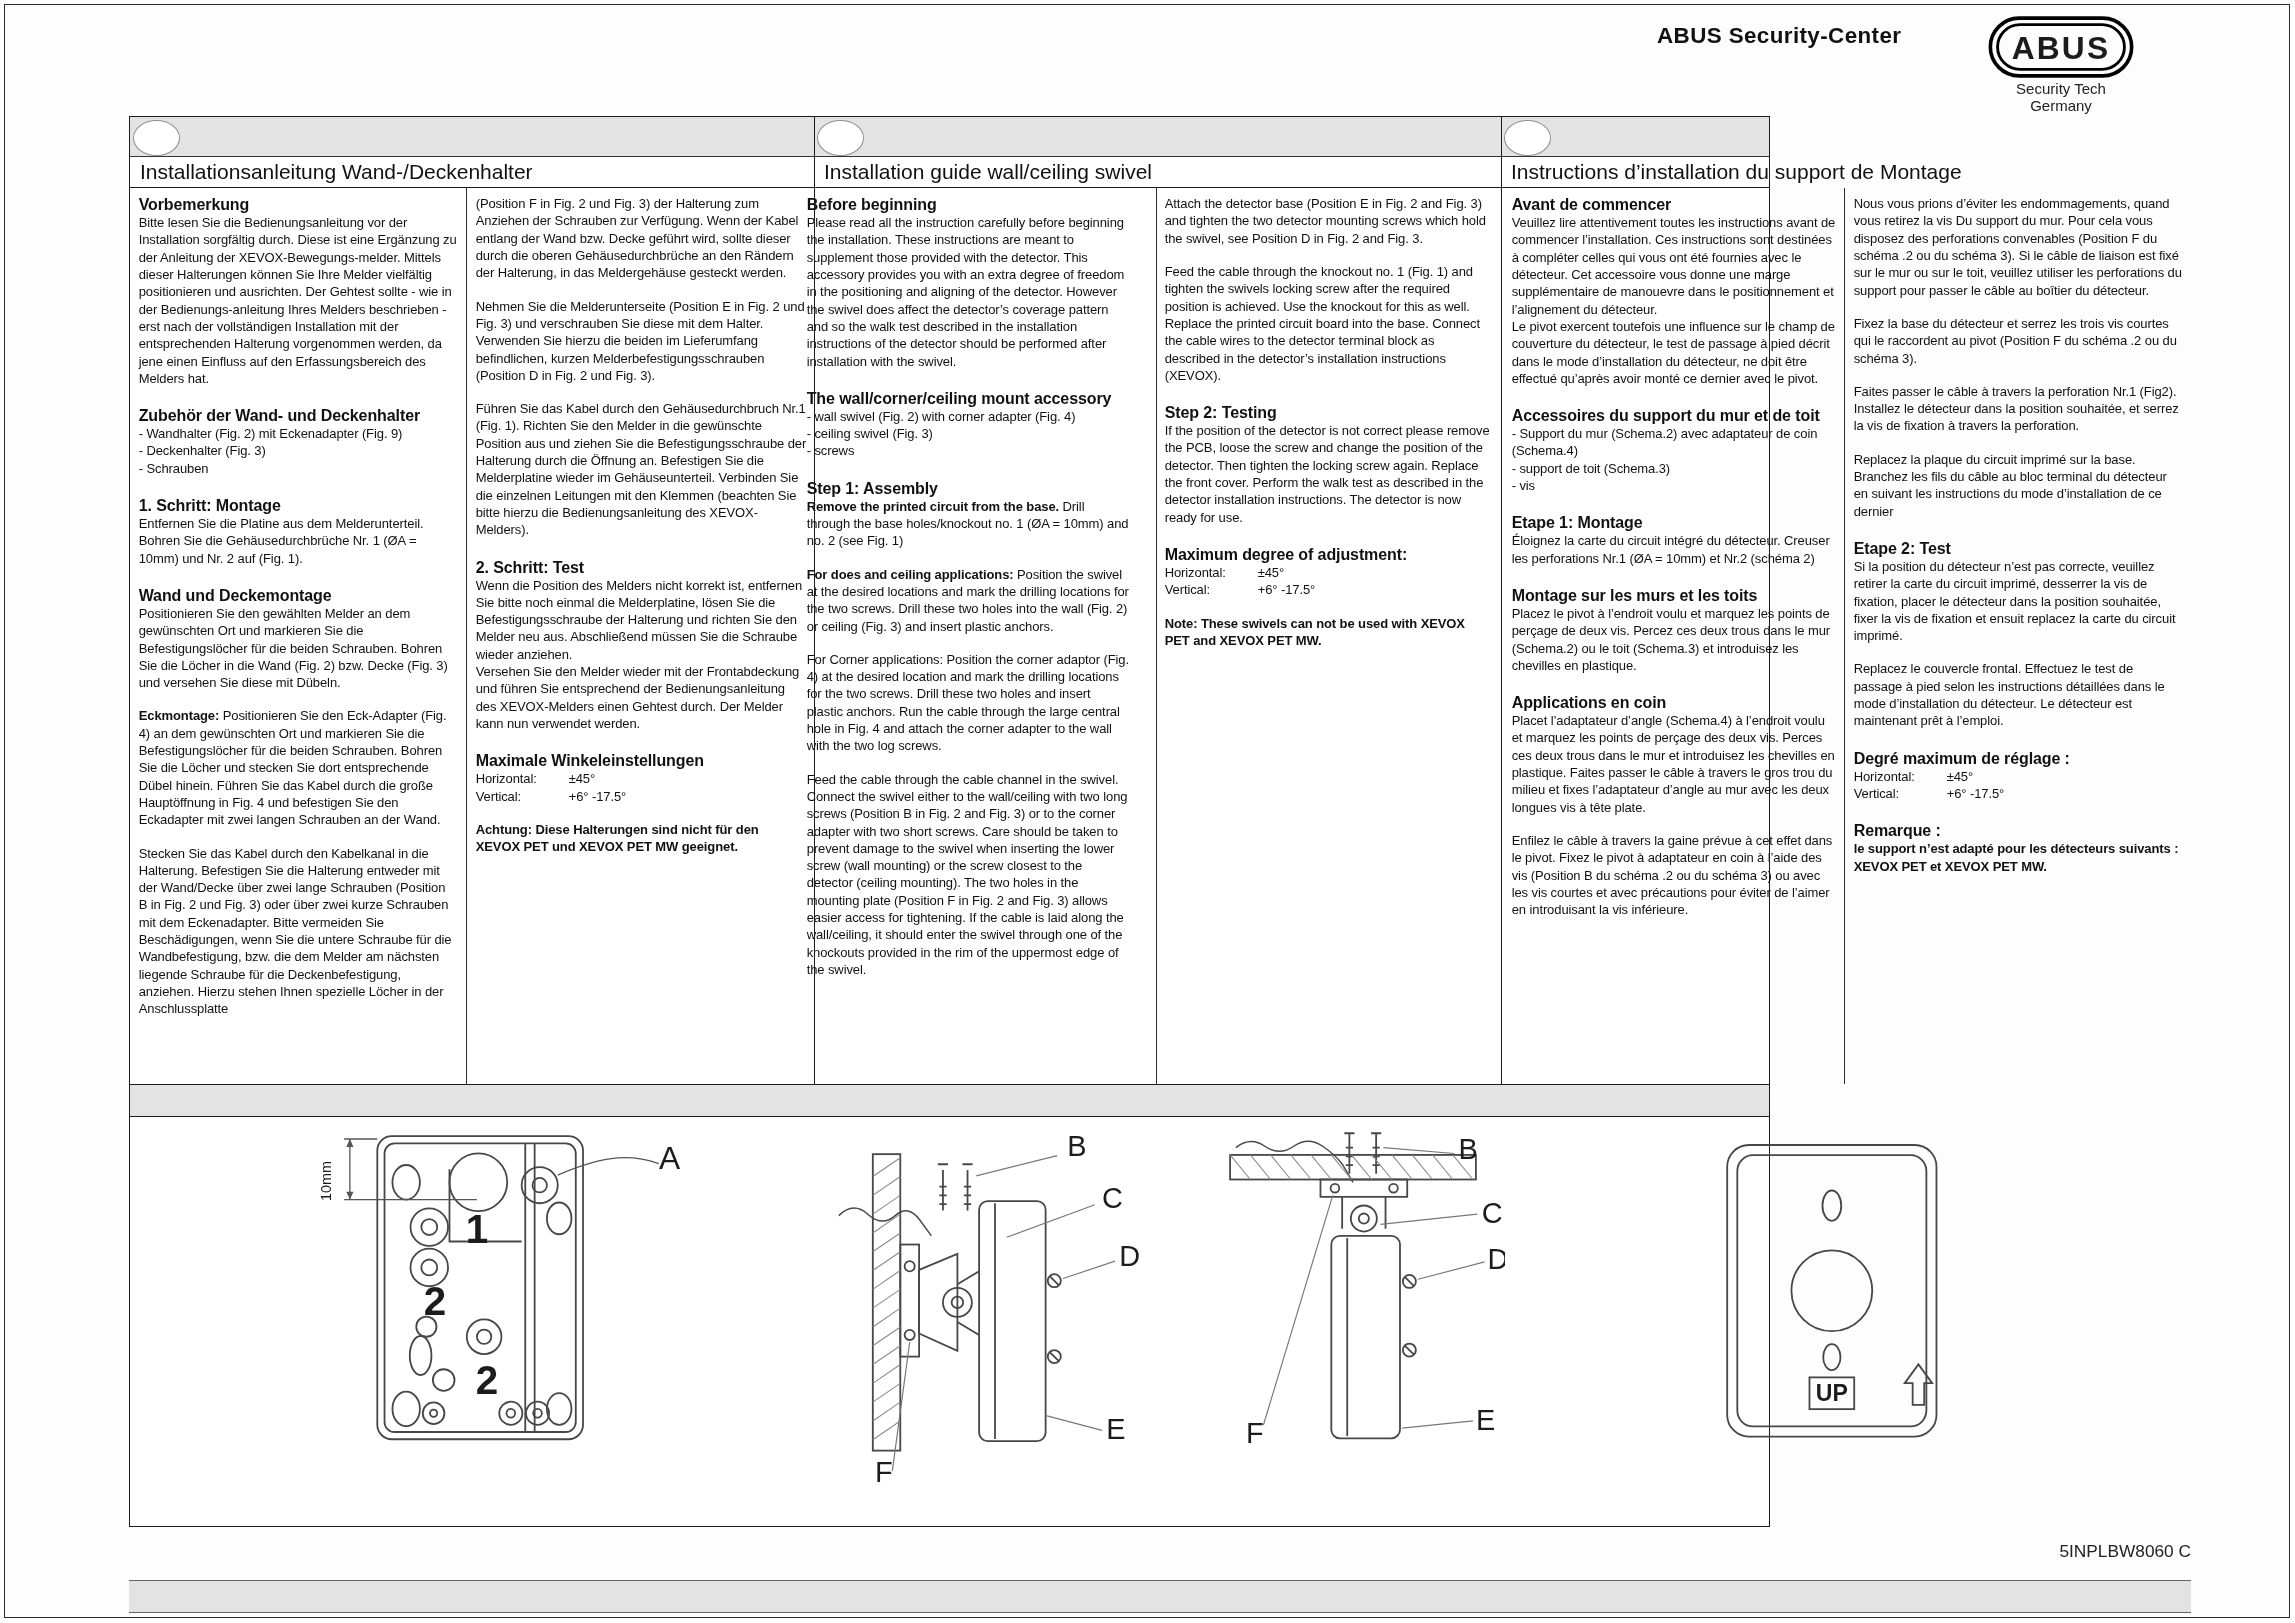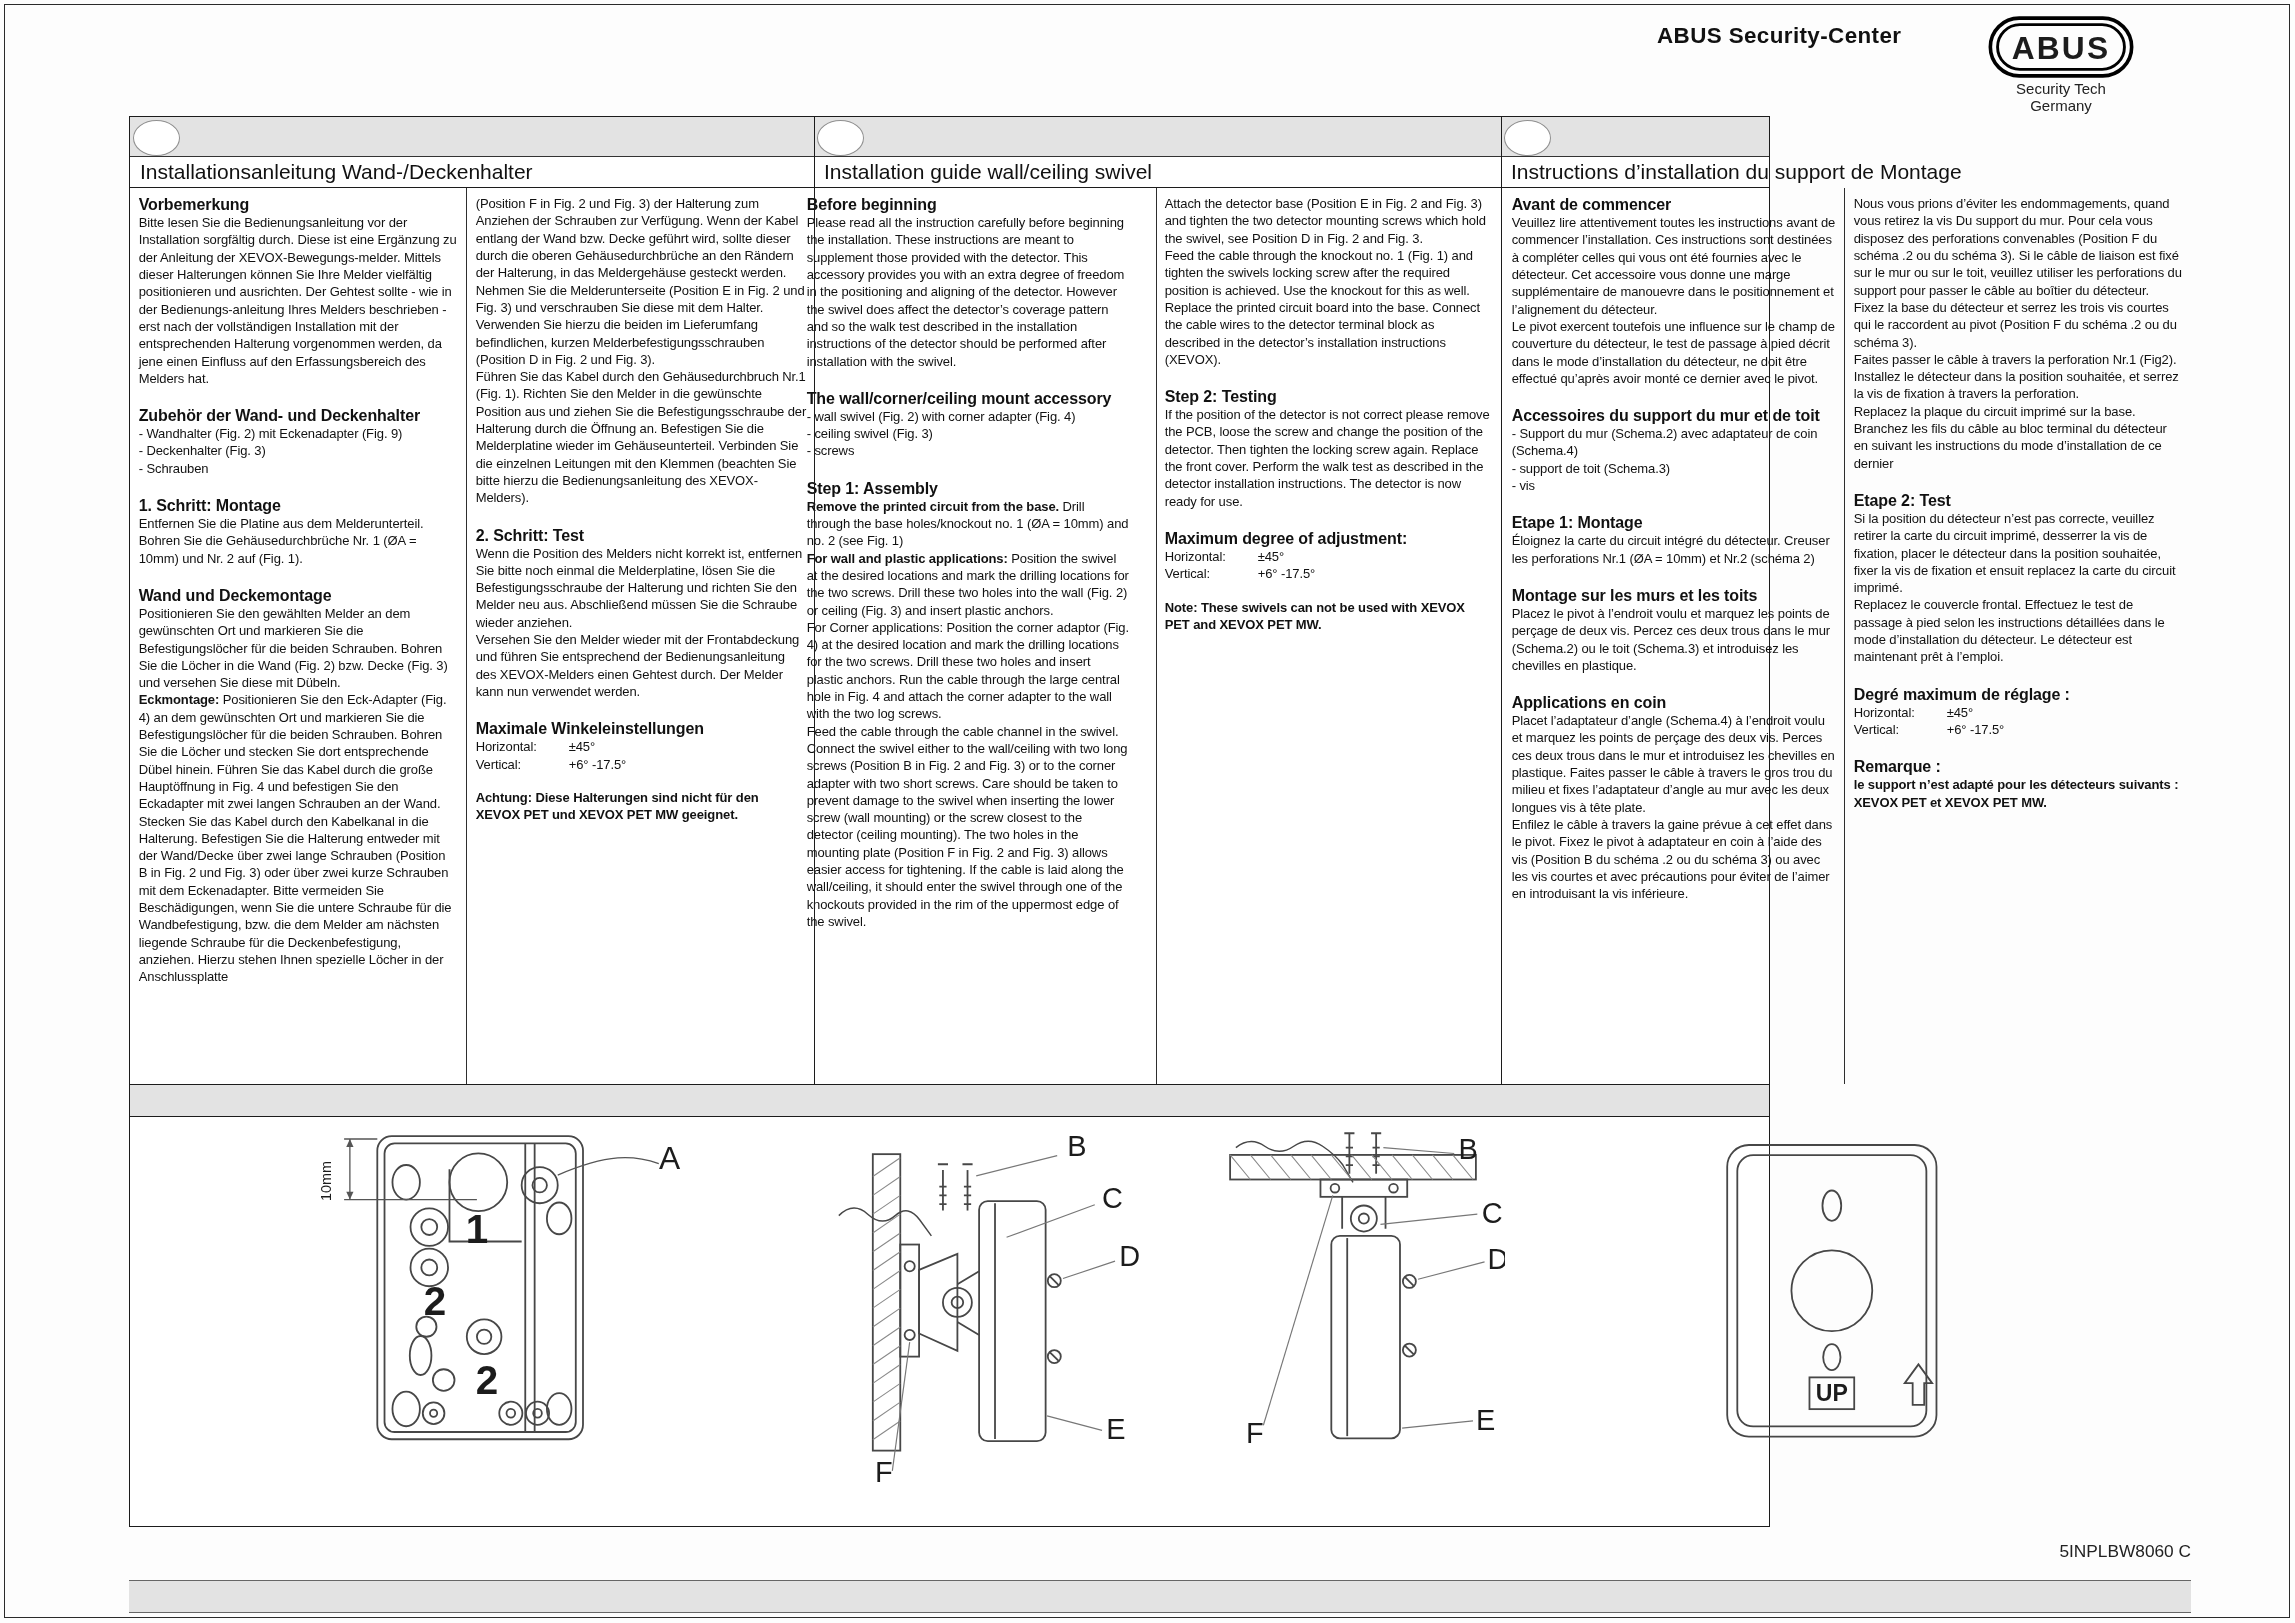--- a/index.html
+++ b/index.html
@@ -18,21 +18,21 @@
   .sheet{position:absolute;left:129px;top:116px;width:1641px;height:1411px;border:1.4px solid #1c1c1c;box-sizing:border-box;background:#fff;}
   .band1{position:absolute;left:0;top:0;width:100%;height:40px;background:#e3e3e3;border-bottom:0.7px solid #333;box-sizing:border-box;}
   .hole{position:absolute;top:2.9px;width:45px;height:34px;background:#fff;border:1.4px solid #8f8f8f;border-radius:50%;}
   .titles{position:absolute;left:0;top:40px;width:100%;height:31px;border-bottom:1.4px solid #1c1c1c;box-sizing:border-box;}
   .title-cell{position:absolute;top:0;height:31px;line-height:30px;font-size:21px;padding-left:10px;box-sizing:border-box;white-space:nowrap;overflow:hidden;}
   .bodyrow{position:absolute;left:0;top:71px;width:100%;height:896px;}
   .cell{position:absolute;top:0;height:896px;box-sizing:border-box;padding:7.2px 8.7px 0 8.7px;font-size:13px;line-height:17.3px;letter-spacing:-0.1px;overflow:hidden;}
   .blk{margin:0;}
   .blk.h{font-weight:bold;font-size:16px;line-height:19px;margin-top:19px;}
   .blk.h0{font-weight:bold;font-size:16px;line-height:19px;}
-  .blk.p{}
+  .blk.p{margin-top:16px;}
   .blk.p0{}
   .blk.li{}
   .blk.kv{}
   .blk.b{font-weight:bold;margin-top:16px;}
   .blk.b0{font-weight:bold;}
   .lead{font-weight:bold;}
   .kk{display:inline-block;min-width:93px;}
   .vdiv{position:absolute;top:0;width:1.4px;height:967px;background:#1c1c1c;}
   .vdiv2{position:absolute;top:71px;width:0.7px;height:896px;background:#2e2e2e;}
   .band2{position:absolute;left:0;top:967px;width:100%;height:33px;background:#e3e3e3;border-top:1.4px solid #1c1c1c;border-bottom:1.4px solid #1c1c1c;box-sizing:border-box;}
@@ -107,21 +107,21 @@
     <div class="cell" style="left:668px;width:340px">
 
     <div class="blk h0"><span class="tt">Before beginning</span></div>
         <div class="blk p0"><span class="tt">Please read all the instruction carefully before beginning the installation. These instructions are meant to supplement those provided with the detector. This accessory provides you with an extra degree of freedom in the positioning and aligning of the detector. However the swivel does affect the detector’s coverage pattern and so the walk test described in the installation instructions of the detector should be performed after installation with the swivel.</span></div>
         <div class="blk h"><span class="tt">The wall/corner/ceiling mount accessory</span></div>
         <div class="blk li"><span class="tt">- wall swivel (Fig. 2) with corner adapter (Fig. 4)</span></div>
         <div class="blk li"><span class="tt">- ceiling swivel (Fig. 3)</span></div>
         <div class="blk li"><span class="tt">- screws</span></div>
         <div class="blk h"><span class="tt">Step 1: Assembly</span></div>
         <div class="blk p0"><span class="lead">Remove the printed circuit from the base.</span><span class="tt"> Drill through the base holes/knockout no. 1 (ØA = 10mm) and no. 2 (see Fig. 1)</span></div>
-        <div class="blk p"><span class="lead">For wall and plastic applications:</span><span class="tt"> Position the swivel at the desired locations and mark the drilling locations for the two screws. Drill these two holes into the wall (Fig. 2) or ceiling (Fig. 3) and insert plastic anchors.</span></div>
+        <div class="blk p"><span class="lead">For does and ceiling applications:</span><span class="tt"> Position the swivel at the desired locations and mark the drilling locations for the two screws. Drill these two holes into the wall (Fig. 2) or ceiling (Fig. 3) and insert plastic anchors.</span></div>
         <div class="blk p"><span class="tt">For Corner applications: Position the corner adaptor (Fig. 4) at the desired location and mark the drilling locations for the two screws. Drill these two holes and insert plastic anchors. Run the cable through the large central hole in Fig. 4 and attach the corner adapter to the wall with the two log screws.</span></div>
         <div class="blk p"><span class="tt">Feed the cable through the cable channel in the swivel. Connect the swivel either to the wall/ceiling with two long screws (Position B in Fig. 2 and Fig. 3) or to the corner adapter with two short screws. Care should be taken to prevent damage to the swivel when inserting the lower screw (wall mounting) or the screw closest to the detector (ceiling mounting). The two holes in the mounting plate (Position F in Fig. 2 and Fig. 3) allows easier access for tightening. If the cable is laid along the wall/ceiling, it should enter the swivel through one of the knockouts provided in the rim of the uppermost edge of the swivel.</span></div>
       </div>
     <div class="cell" style="left:1026px;width:345px">
 
     <div class="blk p0"><span class="tt">Attach the detector base (Position E in Fig. 2 and Fig. 3) and tighten the two detector mounting screws which hold the swivel, see Position D in Fig. 2 and Fig. 3.</span></div>
         <div class="blk p"><span class="tt">Feed the cable through the knockout no. 1 (Fig. 1) and tighten the swivels locking screw after the required position is achieved. Use the knockout for this as well. Replace the printed circuit board into the base. Connect the cable wires to the detector terminal block as described in the detector’s installation instructions (XEVOX).</span></div>
         <div class="blk h"><span class="tt">Step 2: Testing</span></div>
         <div class="blk p0"><span class="tt">If the position of the detector is not correct please remove the PCB, loose the screw and change the position of the detector. Then tighten the locking screw again. Replace the front cover. Perform the walk test as described in the detector installation instructions. The detector is now ready for use.</span></div>
         <div class="blk h"><span class="tt">Maximum degree of adjustment:</span></div>

